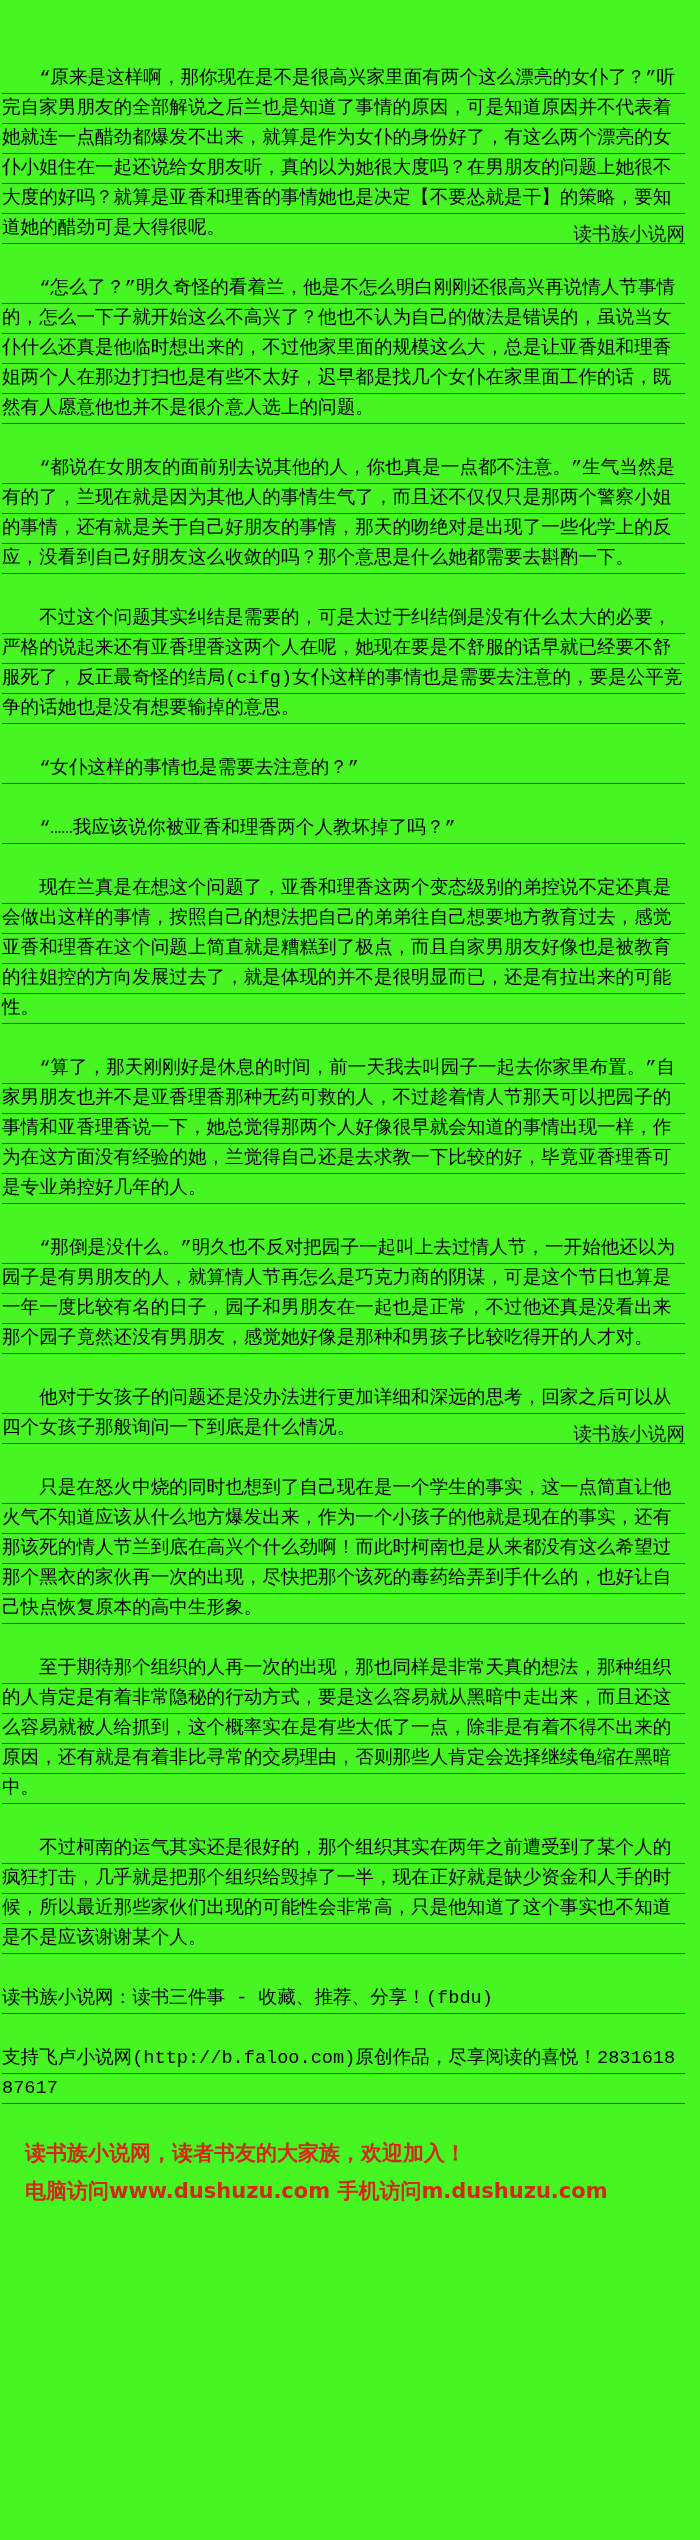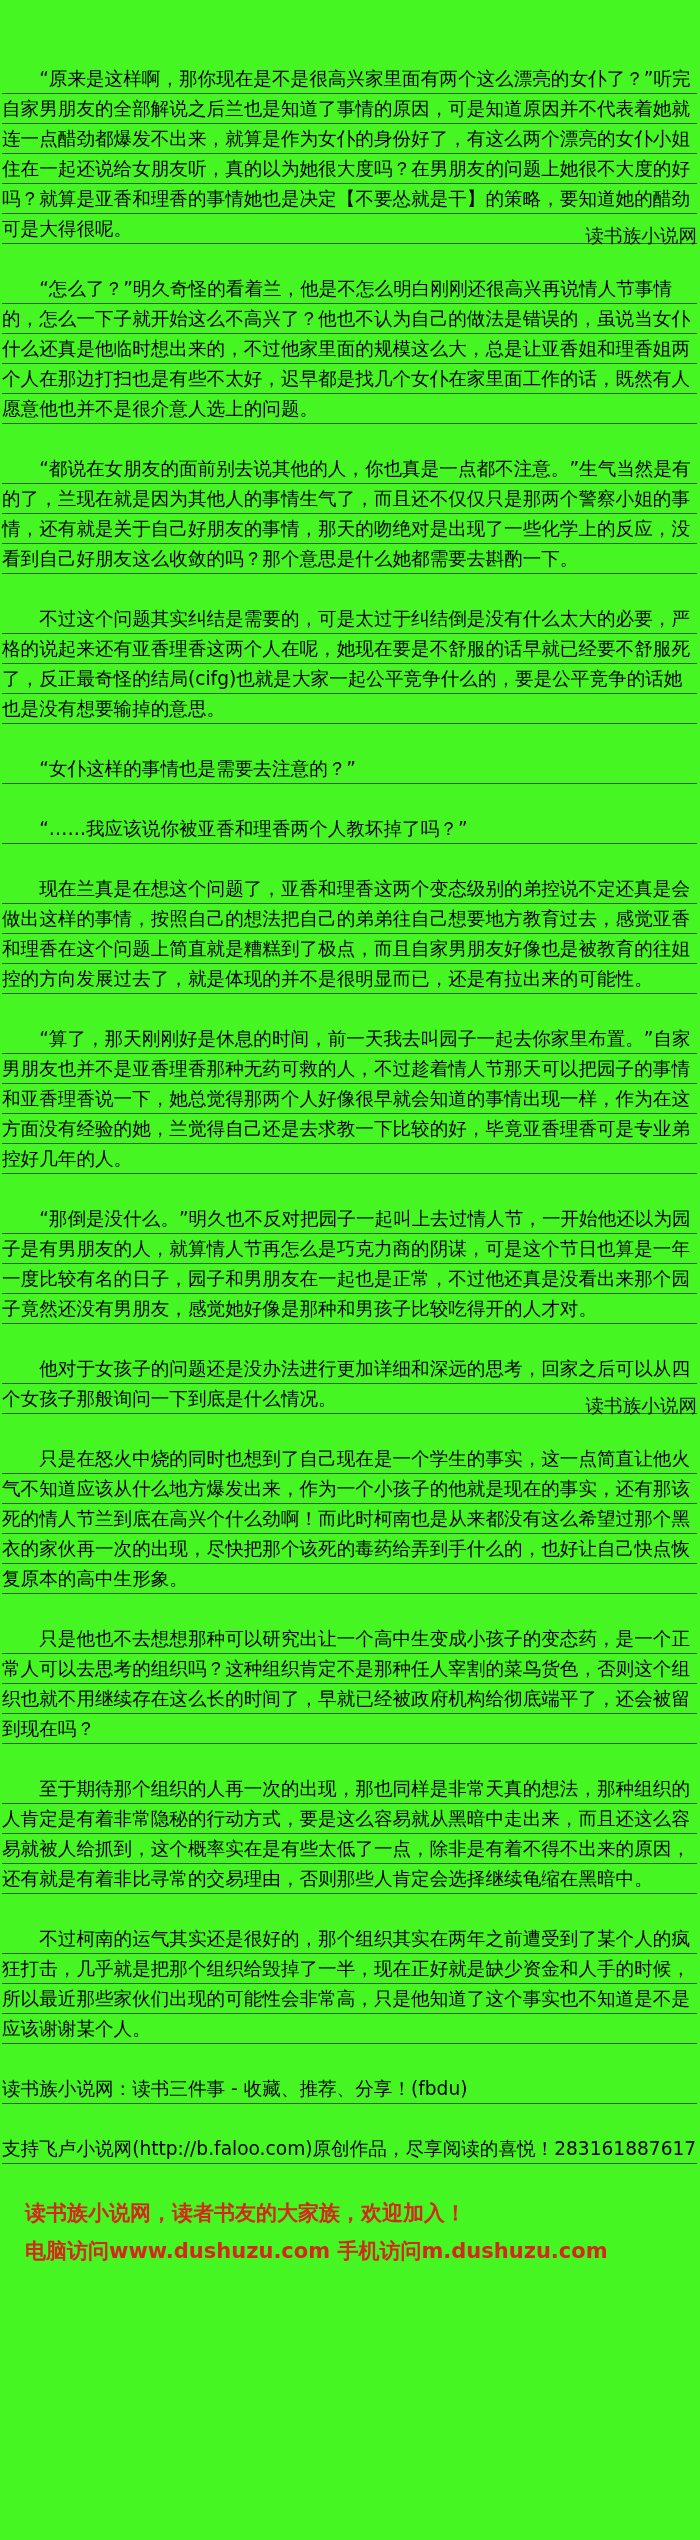--- a/index.html
+++ b/index.html
@@ -15,27 +15,28 @@
   }
   .content {
     padding: 64px 3px 0 2px;
     color: #000;
     font-size: 18.6px;
     line-height: 30px;
     text-align: left;
     word-break: break-all;
   }
   p.novel-par {
-    margin: 0 0 30px 0;
+    margin: 0 12px 30px 0;
     
     background-image: repeating-linear-gradient(
       to bottom,
       transparent 0px, transparent 29px,
       rgba(45, 55, 45, 0.78) 29px, rgba(45, 55, 45, 0.78) 30px
     );
+    font-family: Liberation Mono, monospace;
   }
   p.novel-par.indent { text-indent: 2em; }
   .wm {
     float: right;
     text-indent: 0;
     transform: translateY(7px);
     color: #111;
   }
   .red-footer {
     margin-top: 26px;
@@ -49,29 +50,28 @@
 </style>
 </head>
 <body>
 
 <div id="page" style="background: rgb(69, 246, 35);">
   <div class="content">
 
   <p class="novel-par indent">“原来是这样啊，那你现在是不是很高兴家里面有两个这么漂亮的女仆了？”听完自家男朋友的全部解说之后兰也是知道了事情的原因，可是知道原因并不代表着她就连一点醋劲都爆发不出来，就算是作为女仆的身份好了，有这么两个漂亮的女仆小姐住在一起还说给女朋友听，真的以为她很大度吗？在男朋友的问题上她很不大度的好吗？就算是亚香和理香的事情她也是决定【不要怂就是干】的策略，要知道她的醋劲可是大得很呢。<span class="wm">读书族小说网</span></p>
       <p class="novel-par indent">“怎么了？”明久奇怪的看着兰，他是不怎么明白刚刚还很高兴再说情人节事情的，怎么一下子就开始这么不高兴了？他也不认为自己的做法是错误的，虽说当女仆什么还真是他临时想出来的，不过他家里面的规模这么大，总是让亚香姐和理香姐两个人在那边打扫也是有些不太好，迟早都是找几个女仆在家里面工作的话，既然有人愿意他也并不是很介意人选上的问题。</p>
       <p class="novel-par indent">“都说在女朋友的面前别去说其他的人，你也真是一点都不注意。”生气当然是有的了，兰现在就是因为其他人的事情生气了，而且还不仅仅只是那两个警察小姐的事情，还有就是关于自己好朋友的事情，那天的吻绝对是出现了一些化学上的反应，没看到自己好朋友这么收敛的吗？那个意思是什么她都需要去斟酌一下。</p>
-      <p class="novel-par indent">不过这个问题其实纠结是需要的，可是太过于纠结倒是没有什么太大的必要，严格的说起来还有亚香理香这两个人在呢，她现在要是不舒服的话早就已经要不舒服死了，反正最奇怪的结局(cifg)也就是大家一起公平竞争什么的，要是公平竞争的话她也是没有想要输掉的意思。</p>
+      <p class="novel-par indent">不过这个问题其实纠结是需要的，可是太过于纠结倒是没有什么太大的必要，严格的说起来还有亚香理香这两个人在呢，她现在要是不舒服的话早就已经要不舒服死了，反正最奇怪的结局(cifg)女仆这样的事情也是需要去注意的，要是公平竞争的话她也是没有想要输掉的意思。</p>
       <p class="novel-par indent">“女仆这样的事情也是需要去注意的？”</p>
       <p class="novel-par indent">“……我应该说你被亚香和理香两个人教坏掉了吗？”</p>
       <p class="novel-par indent">现在兰真是在想这个问题了，亚香和理香这两个变态级别的弟控说不定还真是会做出这样的事情，按照自己的想法把自己的弟弟往自己想要地方教育过去，感觉亚香和理香在这个问题上简直就是糟糕到了极点，而且自家男朋友好像也是被教育的往姐控的方向发展过去了，就是体现的并不是很明显而已，还是有拉出来的可能性。</p>
       <p class="novel-par indent">“算了，那天刚刚好是休息的时间，前一天我去叫园子一起去你家里布置。”自家男朋友也并不是亚香理香那种无药可救的人，不过趁着情人节那天可以把园子的事情和亚香理香说一下，她总觉得那两个人好像很早就会知道的事情出现一样，作为在这方面没有经验的她，兰觉得自己还是去求教一下比较的好，毕竟亚香理香可是专业弟控好几年的人。</p>
       <p class="novel-par indent">“那倒是没什么。”明久也不反对把园子一起叫上去过情人节，一开始他还以为园子是有男朋友的人，就算情人节再怎么是巧克力商的阴谋，可是这个节日也算是一年一度比较有名的日子，园子和男朋友在一起也是正常，不过他还真是没看出来那个园子竟然还没有男朋友，感觉她好像是那种和男孩子比较吃得开的人才对。</p>
       <p class="novel-par indent">他对于女孩子的问题还是没办法进行更加详细和深远的思考，回家之后可以从四个女孩子那般询问一下到底是什么情况。<span class="wm">读书族小说网</span></p>
       <p class="novel-par indent">只是在怒火中烧的同时也想到了自己现在是一个学生的事实，这一点简直让他火气不知道应该从什么地方爆发出来，作为一个小孩子的他就是现在的事实，还有那该死的情人节兰到底在高兴个什么劲啊！而此时柯南也是从来都没有这么希望过那个黑衣的家伙再一次的出现，尽快把那个该死的毒药给弄到手什么的，也好让自己快点恢复原本的高中生形象。</p>
-      <p class="novel-par indent">只是他也不去想想那种可以研究出让一个高中生变成小孩子的变态药，是一个正常人可以去思考的组织吗？这种组织肯定不是那种任人宰割的菜鸟货色，否则这个组织也就不用继续存在这么长的时间了，早就已经被政府机构给彻底端平了，还会被留到现在吗？</p>
       <p class="novel-par indent">至于期待那个组织的人再一次的出现，那也同样是非常天真的想法，那种组织的人肯定是有着非常隐秘的行动方式，要是这么容易就从黑暗中走出来，而且还这么容易就被人给抓到，这个概率实在是有些太低了一点，除非是有着不得不出来的原因，还有就是有着非比寻常的交易理由，否则那些人肯定会选择继续龟缩在黑暗中。</p>
       <p class="novel-par indent">不过柯南的运气其实还是很好的，那个组织其实在两年之前遭受到了某个人的疯狂打击，几乎就是把那个组织给毁掉了一半，现在正好就是缺少资金和人手的时候，所以最近那些家伙们出现的可能性会非常高，只是他知道了这个事实也不知道是不是应该谢谢某个人。</p>
       <p class="novel-par">读书族小说网：读书三件事 - 收藏、推荐、分享！(fbdu)</p>
       <p class="novel-par">支持飞卢小说网(http://b.faloo.com)原创作品，尽享阅读的喜悦！283161887617</p>
     </div>
   <div class="red-footer" style="color: rgb(211, 40, 28);">
 
   <div class="red-line">读书族小说网，读者书友的大家族，欢迎加入！</div>
       <div class="red-line">电脑访问www.dushuzu.com 手机访问m.dushuzu.com</div>
     </div>

